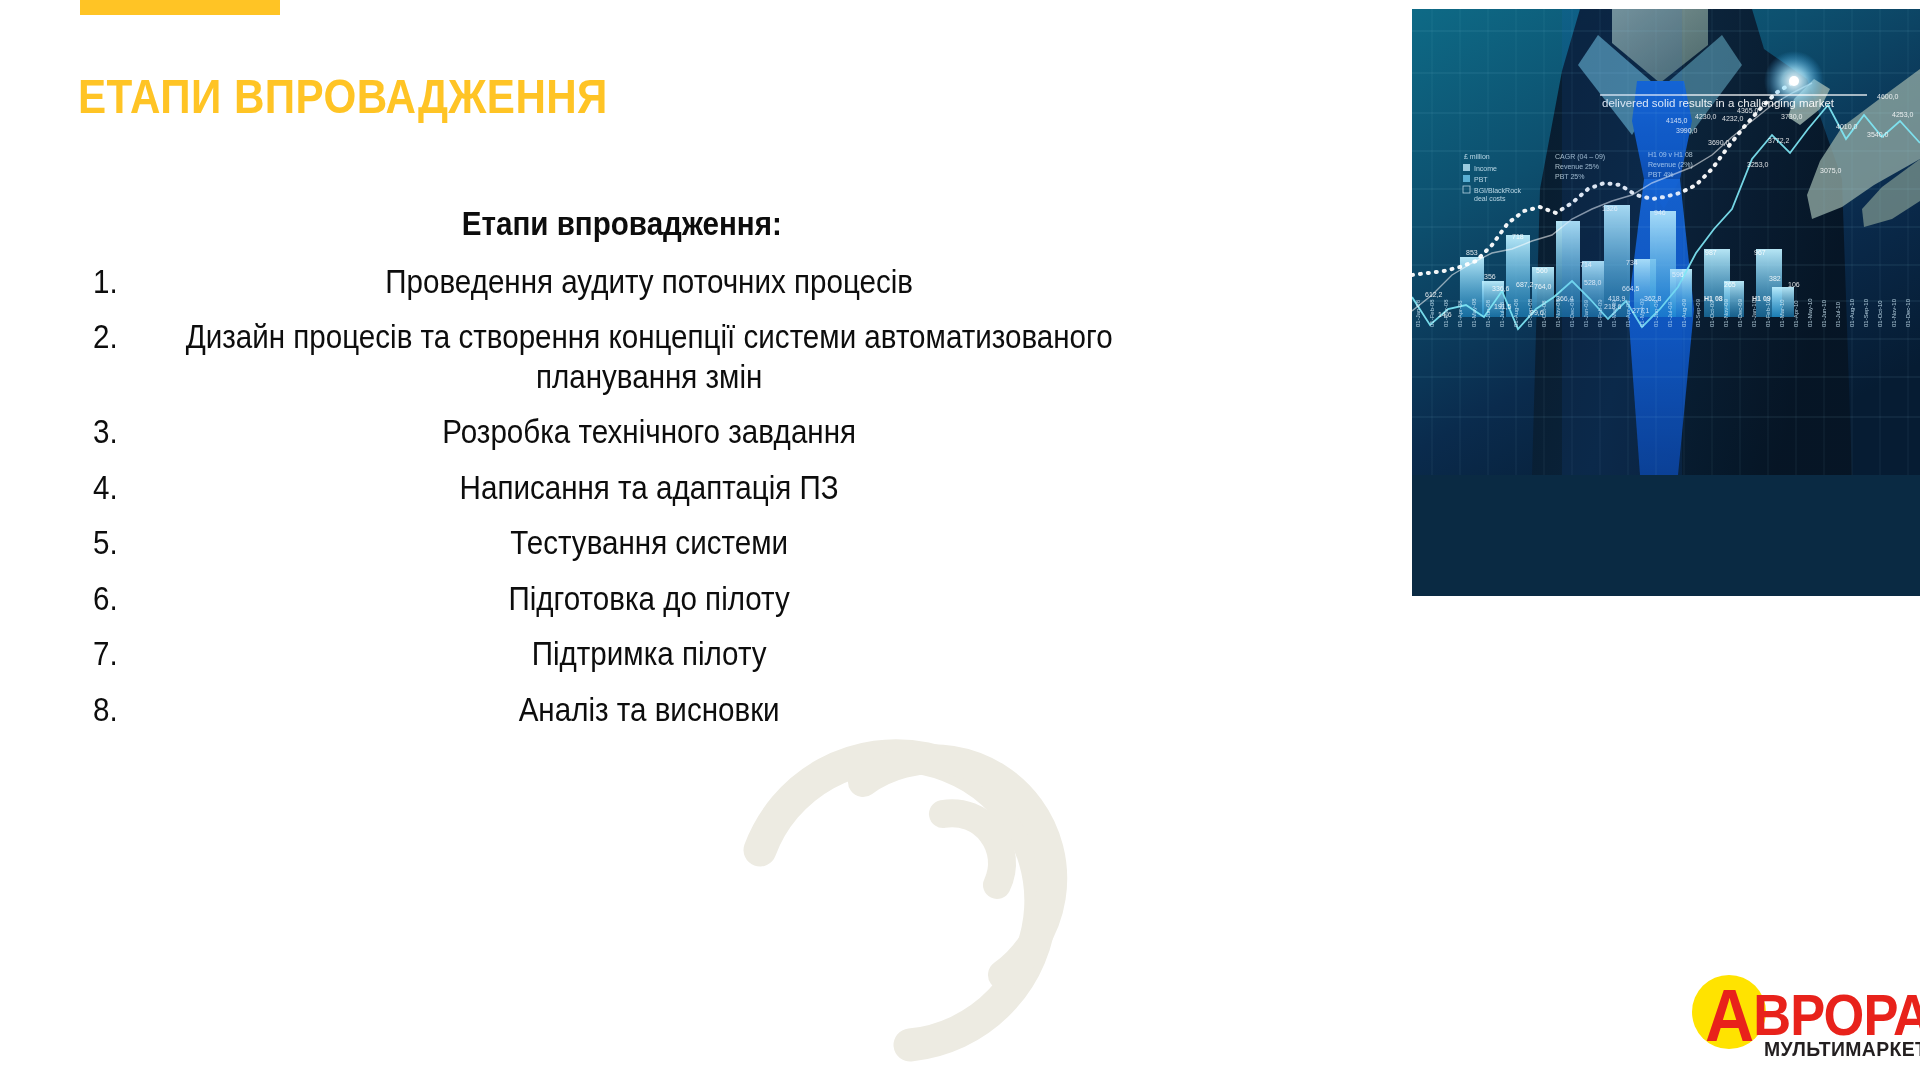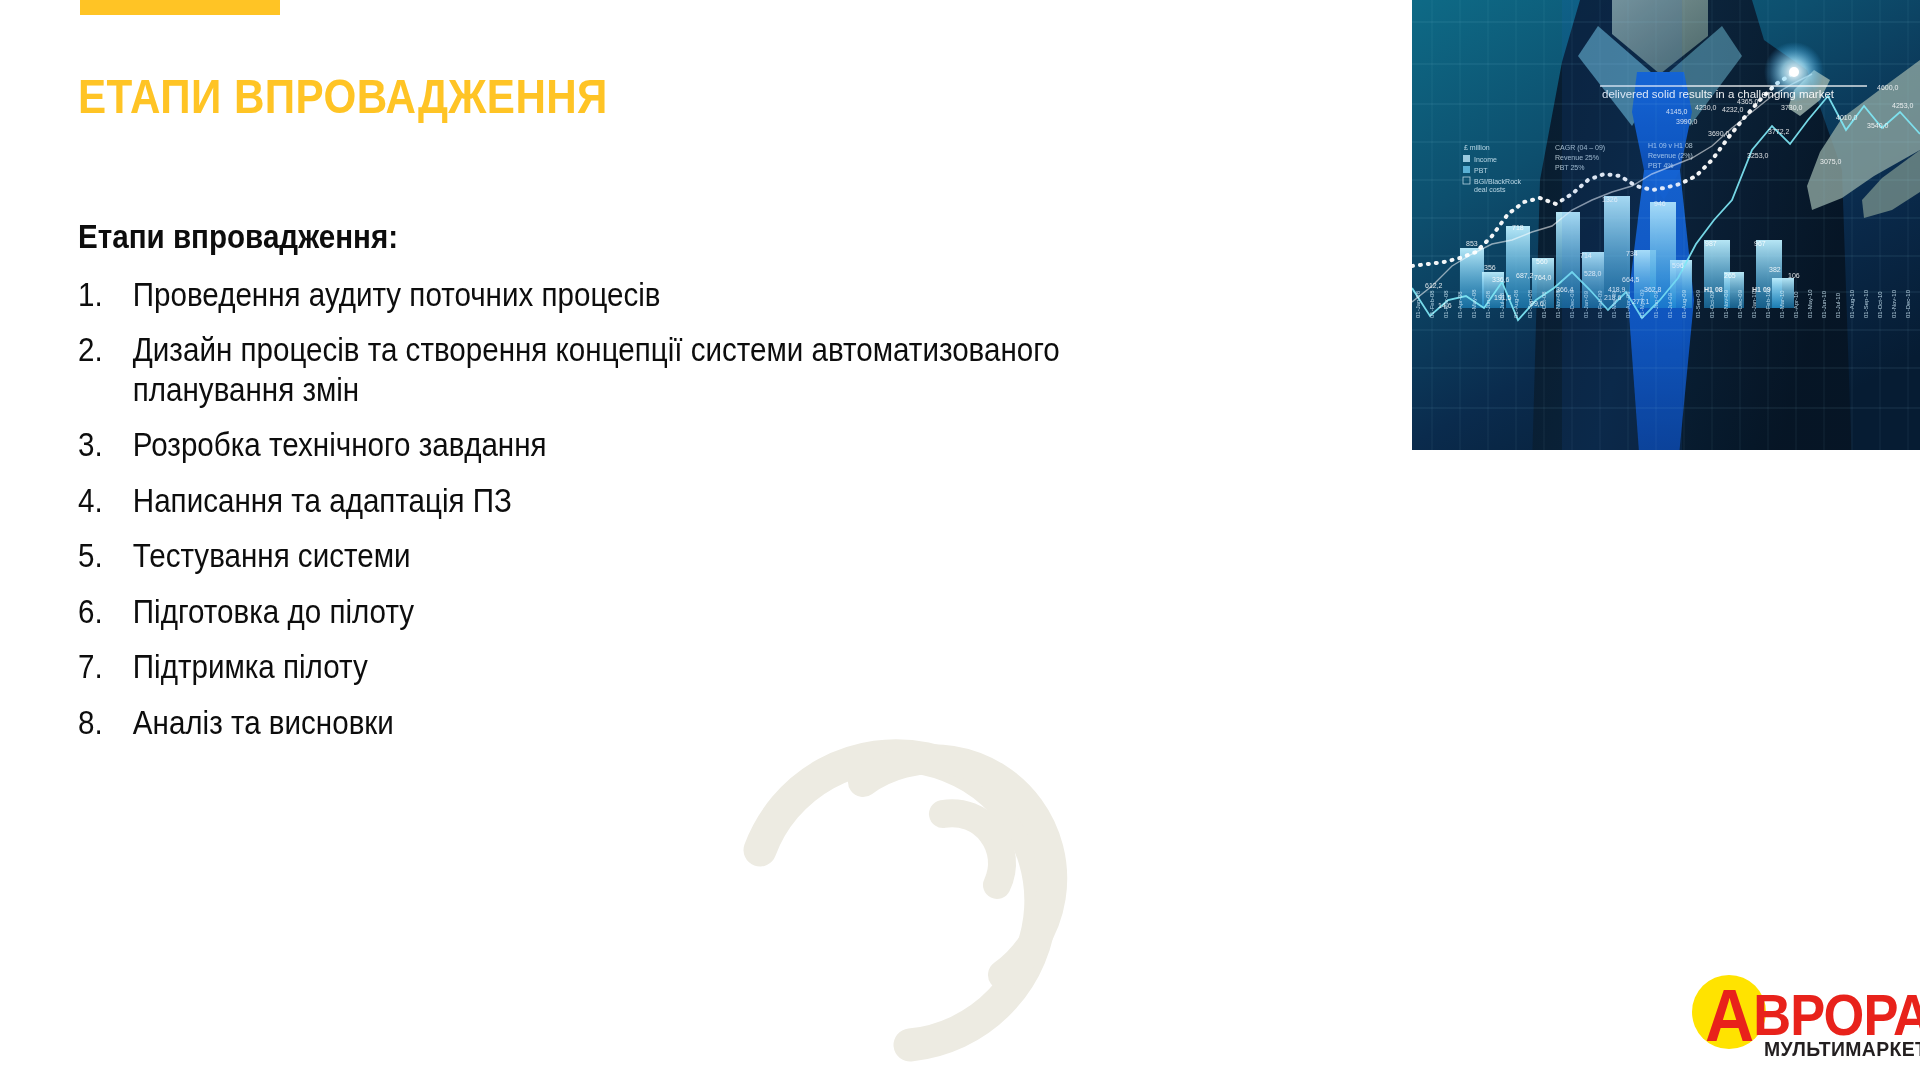--- a/index.html
+++ b/index.html
@@ -37,22 +37,23 @@
     font-family: "Liberation Sans Narrow", "Liberation Sans", sans-serif;
     transform: scaleX(0.86);
     transform-origin: left top;
     white-space: nowrap;
   }
 
   
   .body-block {
     position: absolute;
     left: 78px;
-    top: 218px;
+    top: 205px;
     width: 1250px;
+    text-align: center;
   }
   .body-lead {
     font-size: 34px;
     font-weight: bold;
     color: #0d0d0d;
     margin: 0 0 21px 0;
     transform: scaleX(0.87);
     transform-origin: left top;
     white-space: nowrap;
     line-height: 1.06;
@@ -88,23 +89,23 @@
     top: 690px;
     width: 460px;
     height: 400px;
     pointer-events: none;
   }
 
   
   .photo {
     position: absolute;
     left: 1412px;
-    top: 0;
+    top: 9px;
     width: 508px;
-    height: 450px;
+    height: 587px;
     overflow: hidden;
     background: #0a2a43;
   }
   .photo svg { display: block; }
 
   
   .logo {
     position: absolute;
     left: 1692px;
     top: 972px;

